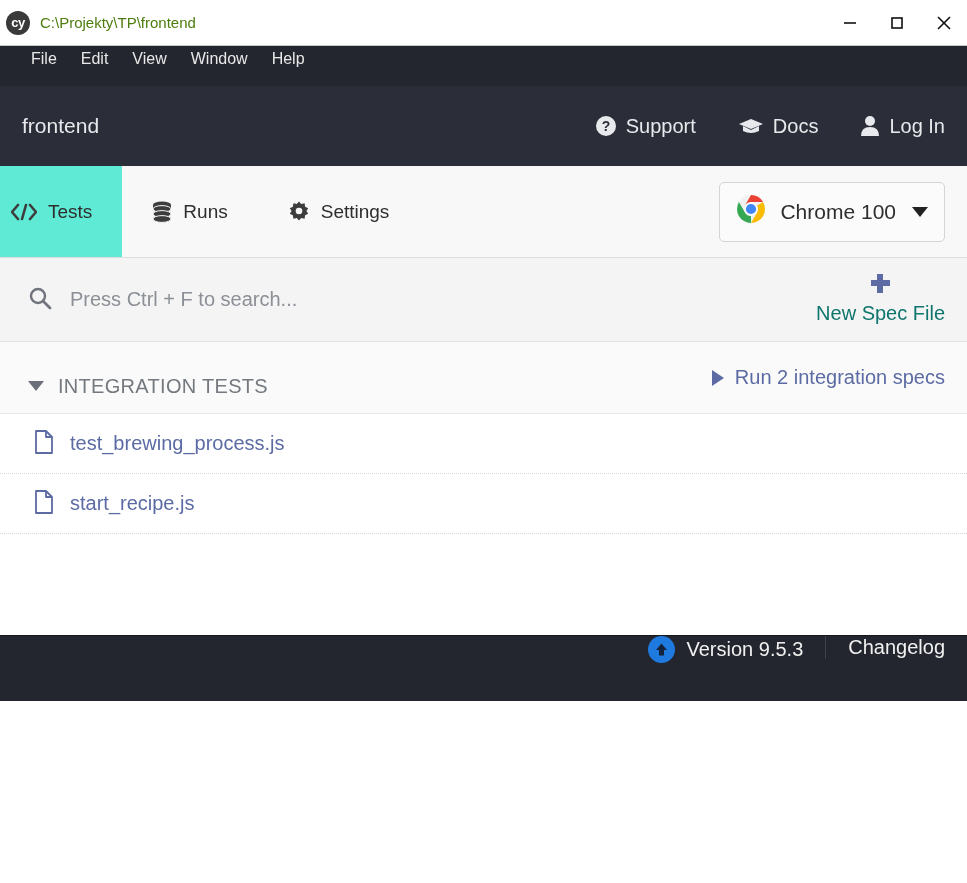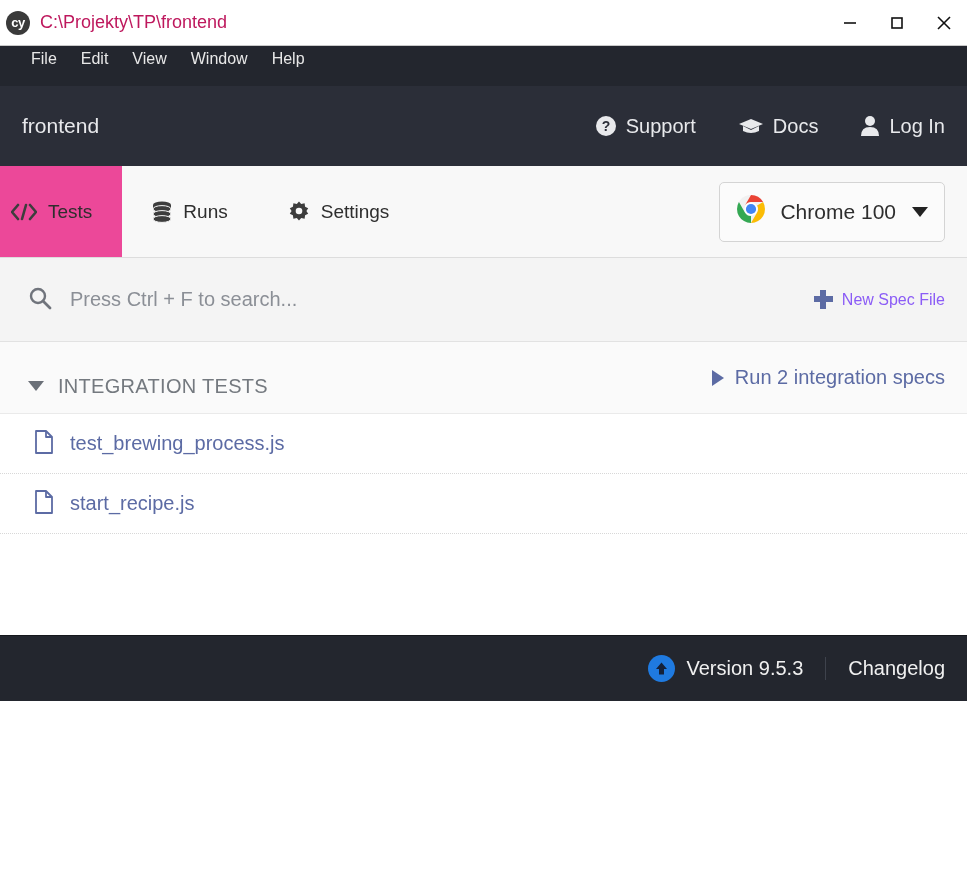--- a/index.html
+++ b/index.html
@@ -14,21 +14,21 @@
   .titlebar {
     height:46px; flex:0 0 46px; background:#ffffff;
     display:flex; align-items:center; border-bottom:1px solid #c9c9c9;
   }
   .tb-left { display:flex; align-items:center; gap:10px; padding-left:6px; flex:1 1 auto; min-width:0; }
   .cy-logo {
     width:24px; height:24px; border-radius:50%; background:#3a3a3a;
     color:#ffffff; font-size:13px; font-weight:bold; letter-spacing:-0.5px;
     display:flex; align-items:center; justify-content:center; flex:0 0 24px;
   }
-  .tb-title { font-size:18px; color:#be185d; white-space:nowrap; }
+  .tb-title { font-size:15px; color:#4d7c0f; white-space:nowrap; }
   .tb-controls { display:flex; align-items:center; height:46px; }
   .win-btn {
     width:47px; height:46px; display:flex; align-items:center; justify-content:center;
     background:transparent; border:none; cursor:default;
   }
   .win-btn svg { display:block; }
 
   
   .menubar {
     height:40px; flex:0 0 40px; background:#23262e;
@@ -54,21 +54,21 @@
   
   .tabs-row {
     height:92px; flex:0 0 92px; background:#f8f8f8;
     display:flex; align-items:stretch; border-bottom:1px solid #dddddd;
   }
   .tab {
     display:flex; align-items:center; justify-content:center; gap:11px;
     padding:0 30px; font-size:19px; color:#2e2e2e; cursor:pointer;
     min-width:0; white-space:nowrap;
   }
-  .tab.active { background:#ec4899;padding-left:11px; }
+  .tab.active { background:#5eead4;padding-left:11px; }
   .tab svg { display:block; flex:0 0 auto; }
   .tabs-spacer { flex:1 1 auto; }
   .browser-select-wrap { display:flex; align-items:center; padding-right:22px; }
   .browser-select {
     display:flex; align-items:center; gap:14px;
     height:60px; padding:0 16px 0 16px;
     border:1px solid #d4d4d4; border-radius:5px; background:#fbfbfb;
     font-size:21px; color:#2e2e2e; white-space:nowrap; cursor:pointer;
   }
   .caret-down {
@@ -79,21 +79,21 @@
   
   .search-row {
     height:84px; flex:0 0 84px; background:#f4f4f4;
     display:flex; align-items:center; padding:0 22px 0 28px;
     border-bottom:1px solid #e2e2e2;
   }
   .search-box { display:flex; align-items:center; gap:18px; flex:1 1 auto; }
   .search-text { font-size:20px; color:#8b8f96; }
   .new-spec {
     display:flex; align-items:center; gap:9px;
-    font-size:16px; color:#8b5cf6; white-space:nowrap; cursor:pointer;
+    font-size:20px; color:#0f766e; white-space:nowrap; cursor:pointer;flex-direction:column;
   }
   .plus-icon { position:relative; width:19px; height:19px; flex:0 0 19px; }
   .plus-icon:before, .plus-icon:after {
     content:""; position:absolute; background:#5c6ba4;
   }
   .plus-icon:before { left:0; top:6px; width:19px; height:6px; }
   .plus-icon:after { top:0; left:6px; width:6px; height:19px; }
 
   
   .group-header {
@@ -122,21 +122,21 @@
     height:60px; display:flex; align-items:center; gap:16px;
     padding-left:34px; background:#ffffff; cursor:pointer;
     border-bottom:1px dotted #d8d8d8;
   }
   .spec-name { font-size:20px; color:#5c6ba4; }
   .file-icon { flex:0 0 auto; display:block; }
 
   
   .footer {
     height:66px; flex:0 0 66px; background:#23262e;
-    display:flex; align-items:center; justify-content:flex-end;
+    display:flex; align-items:flex-start; justify-content:flex-end;
     border-top:1px solid #15171c;
   }
   .foot-item {
     display:flex; align-items:center; gap:12px;
     padding:0 22px; font-size:20px; color:#f0f0f0; white-space:nowrap; cursor:pointer;
   }
   .foot-item + .foot-item { border-left:1px solid #3e424c; }
   .up-badge {
     width:27px; height:27px; border-radius:50%; background:#1f7ae0;
     display:flex; align-items:center; justify-content:center; flex:0 0 27px;

